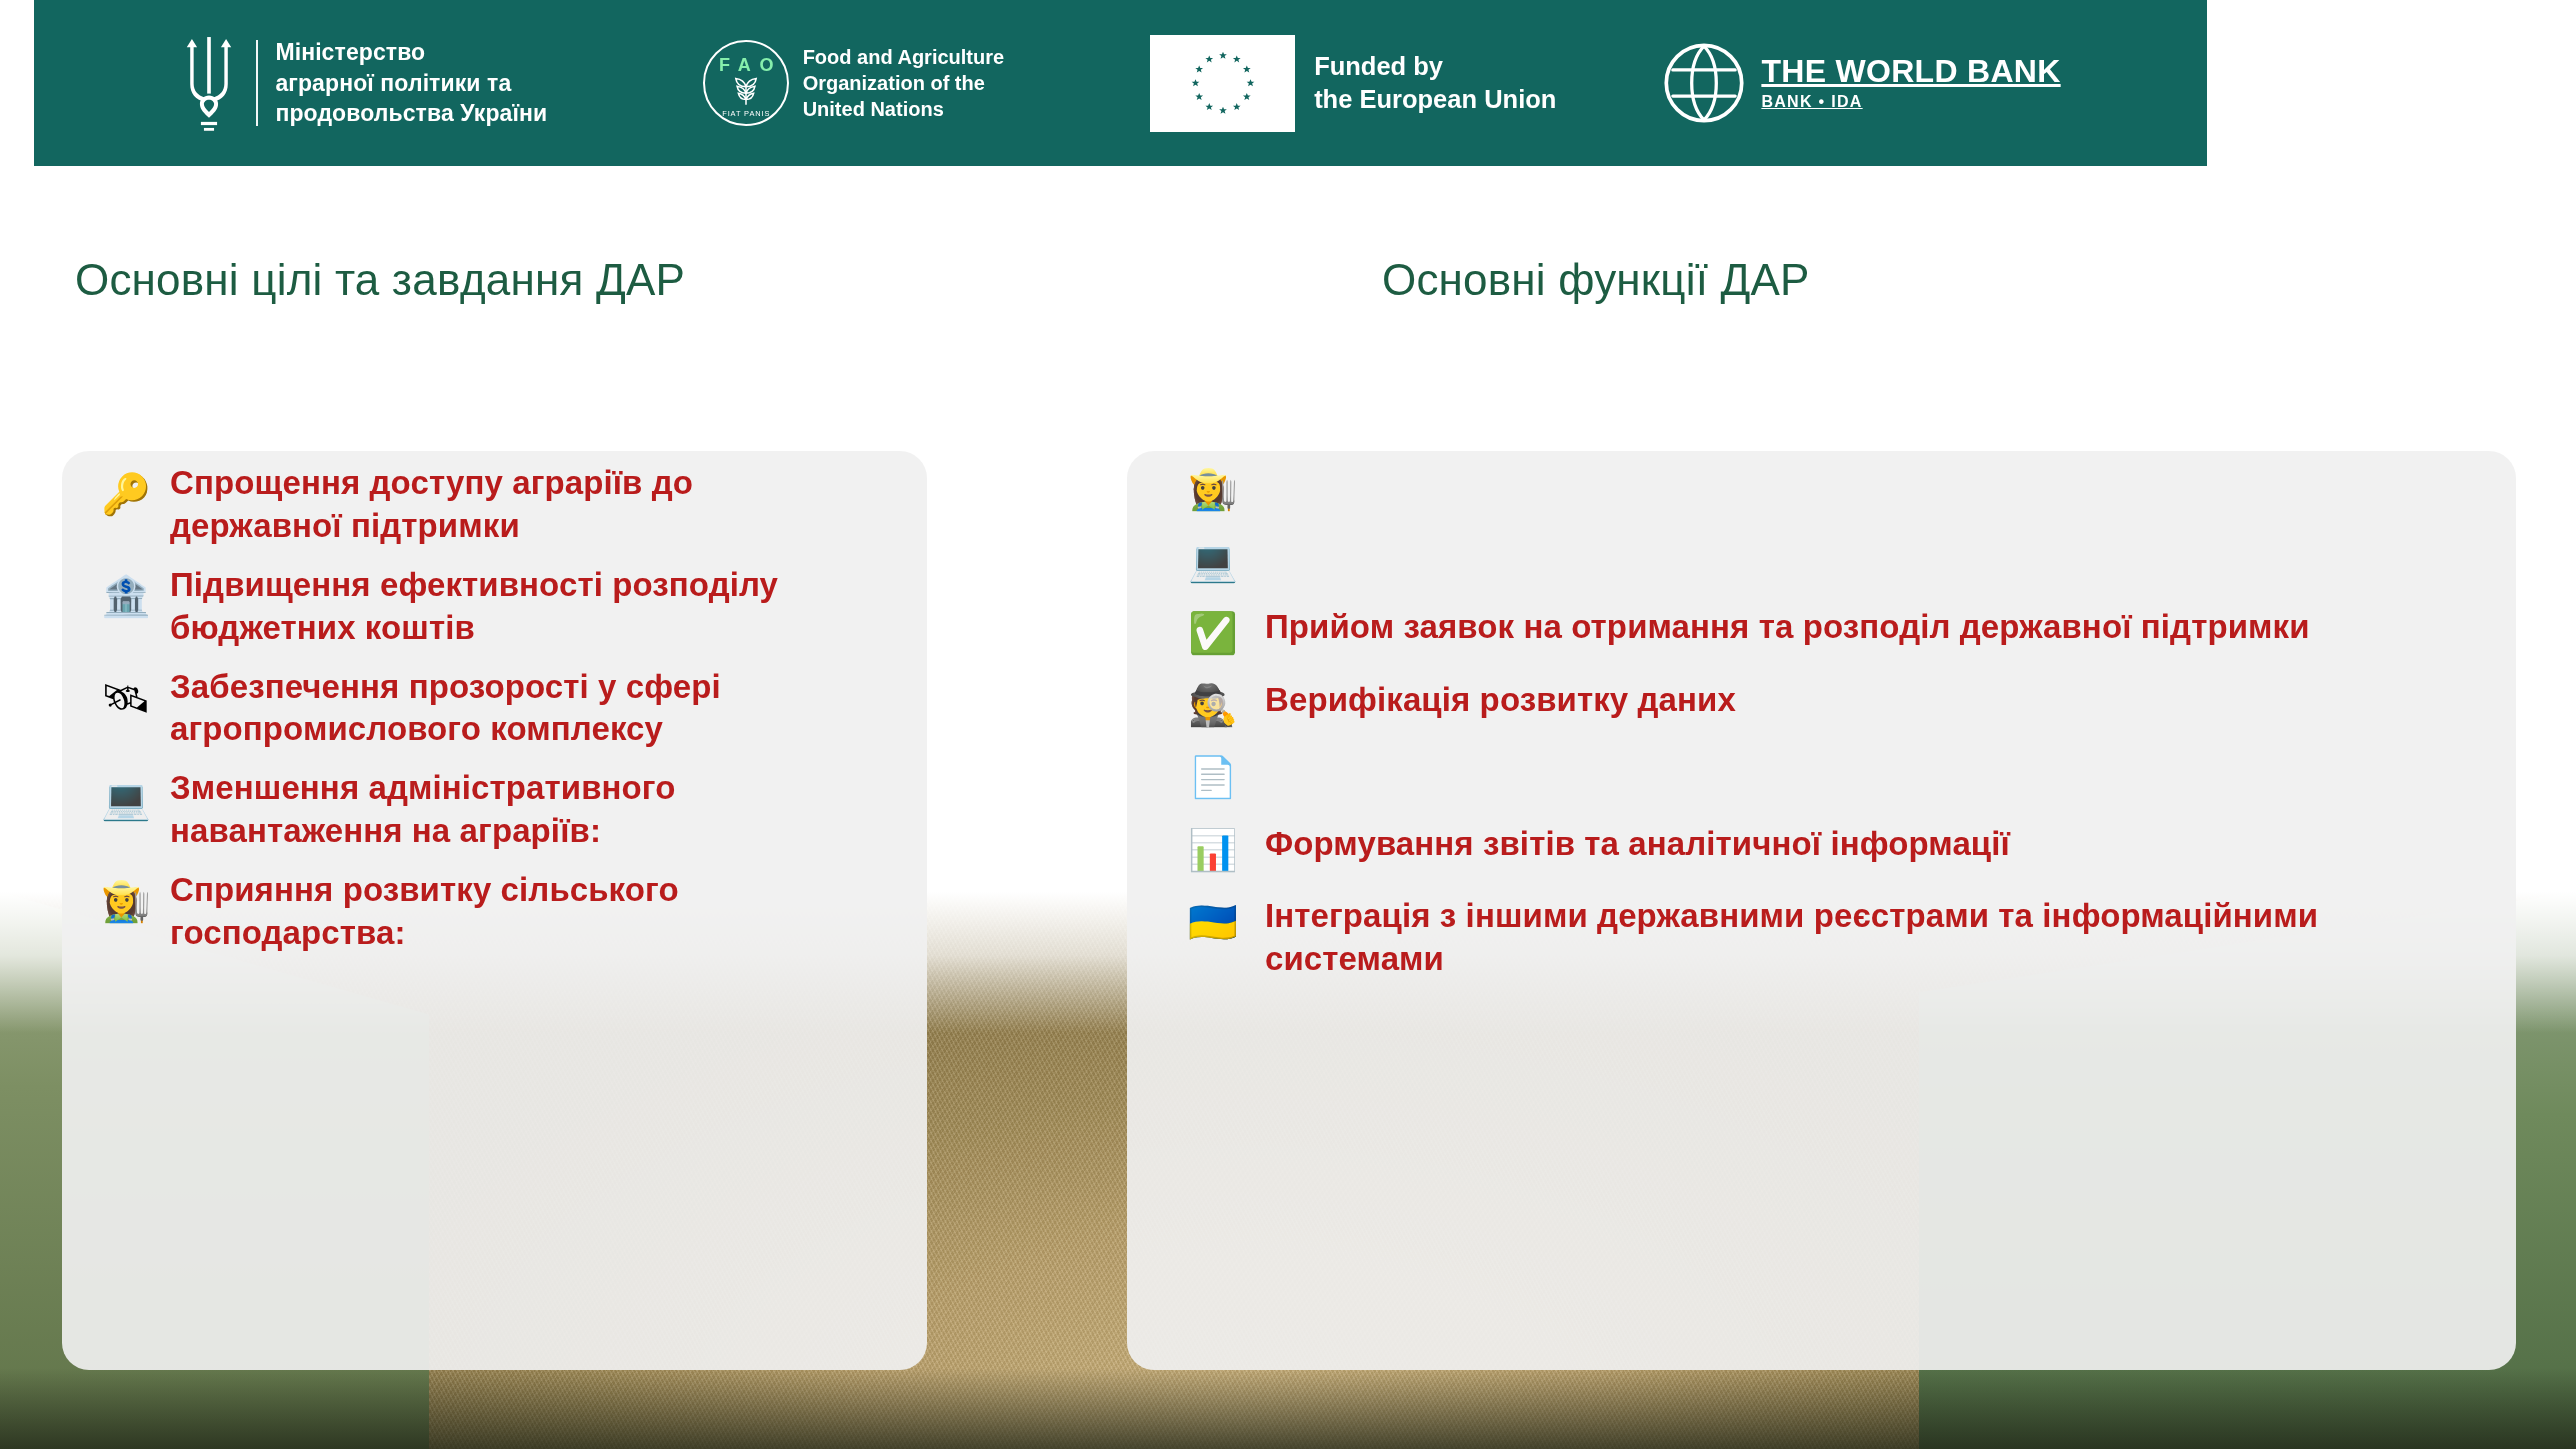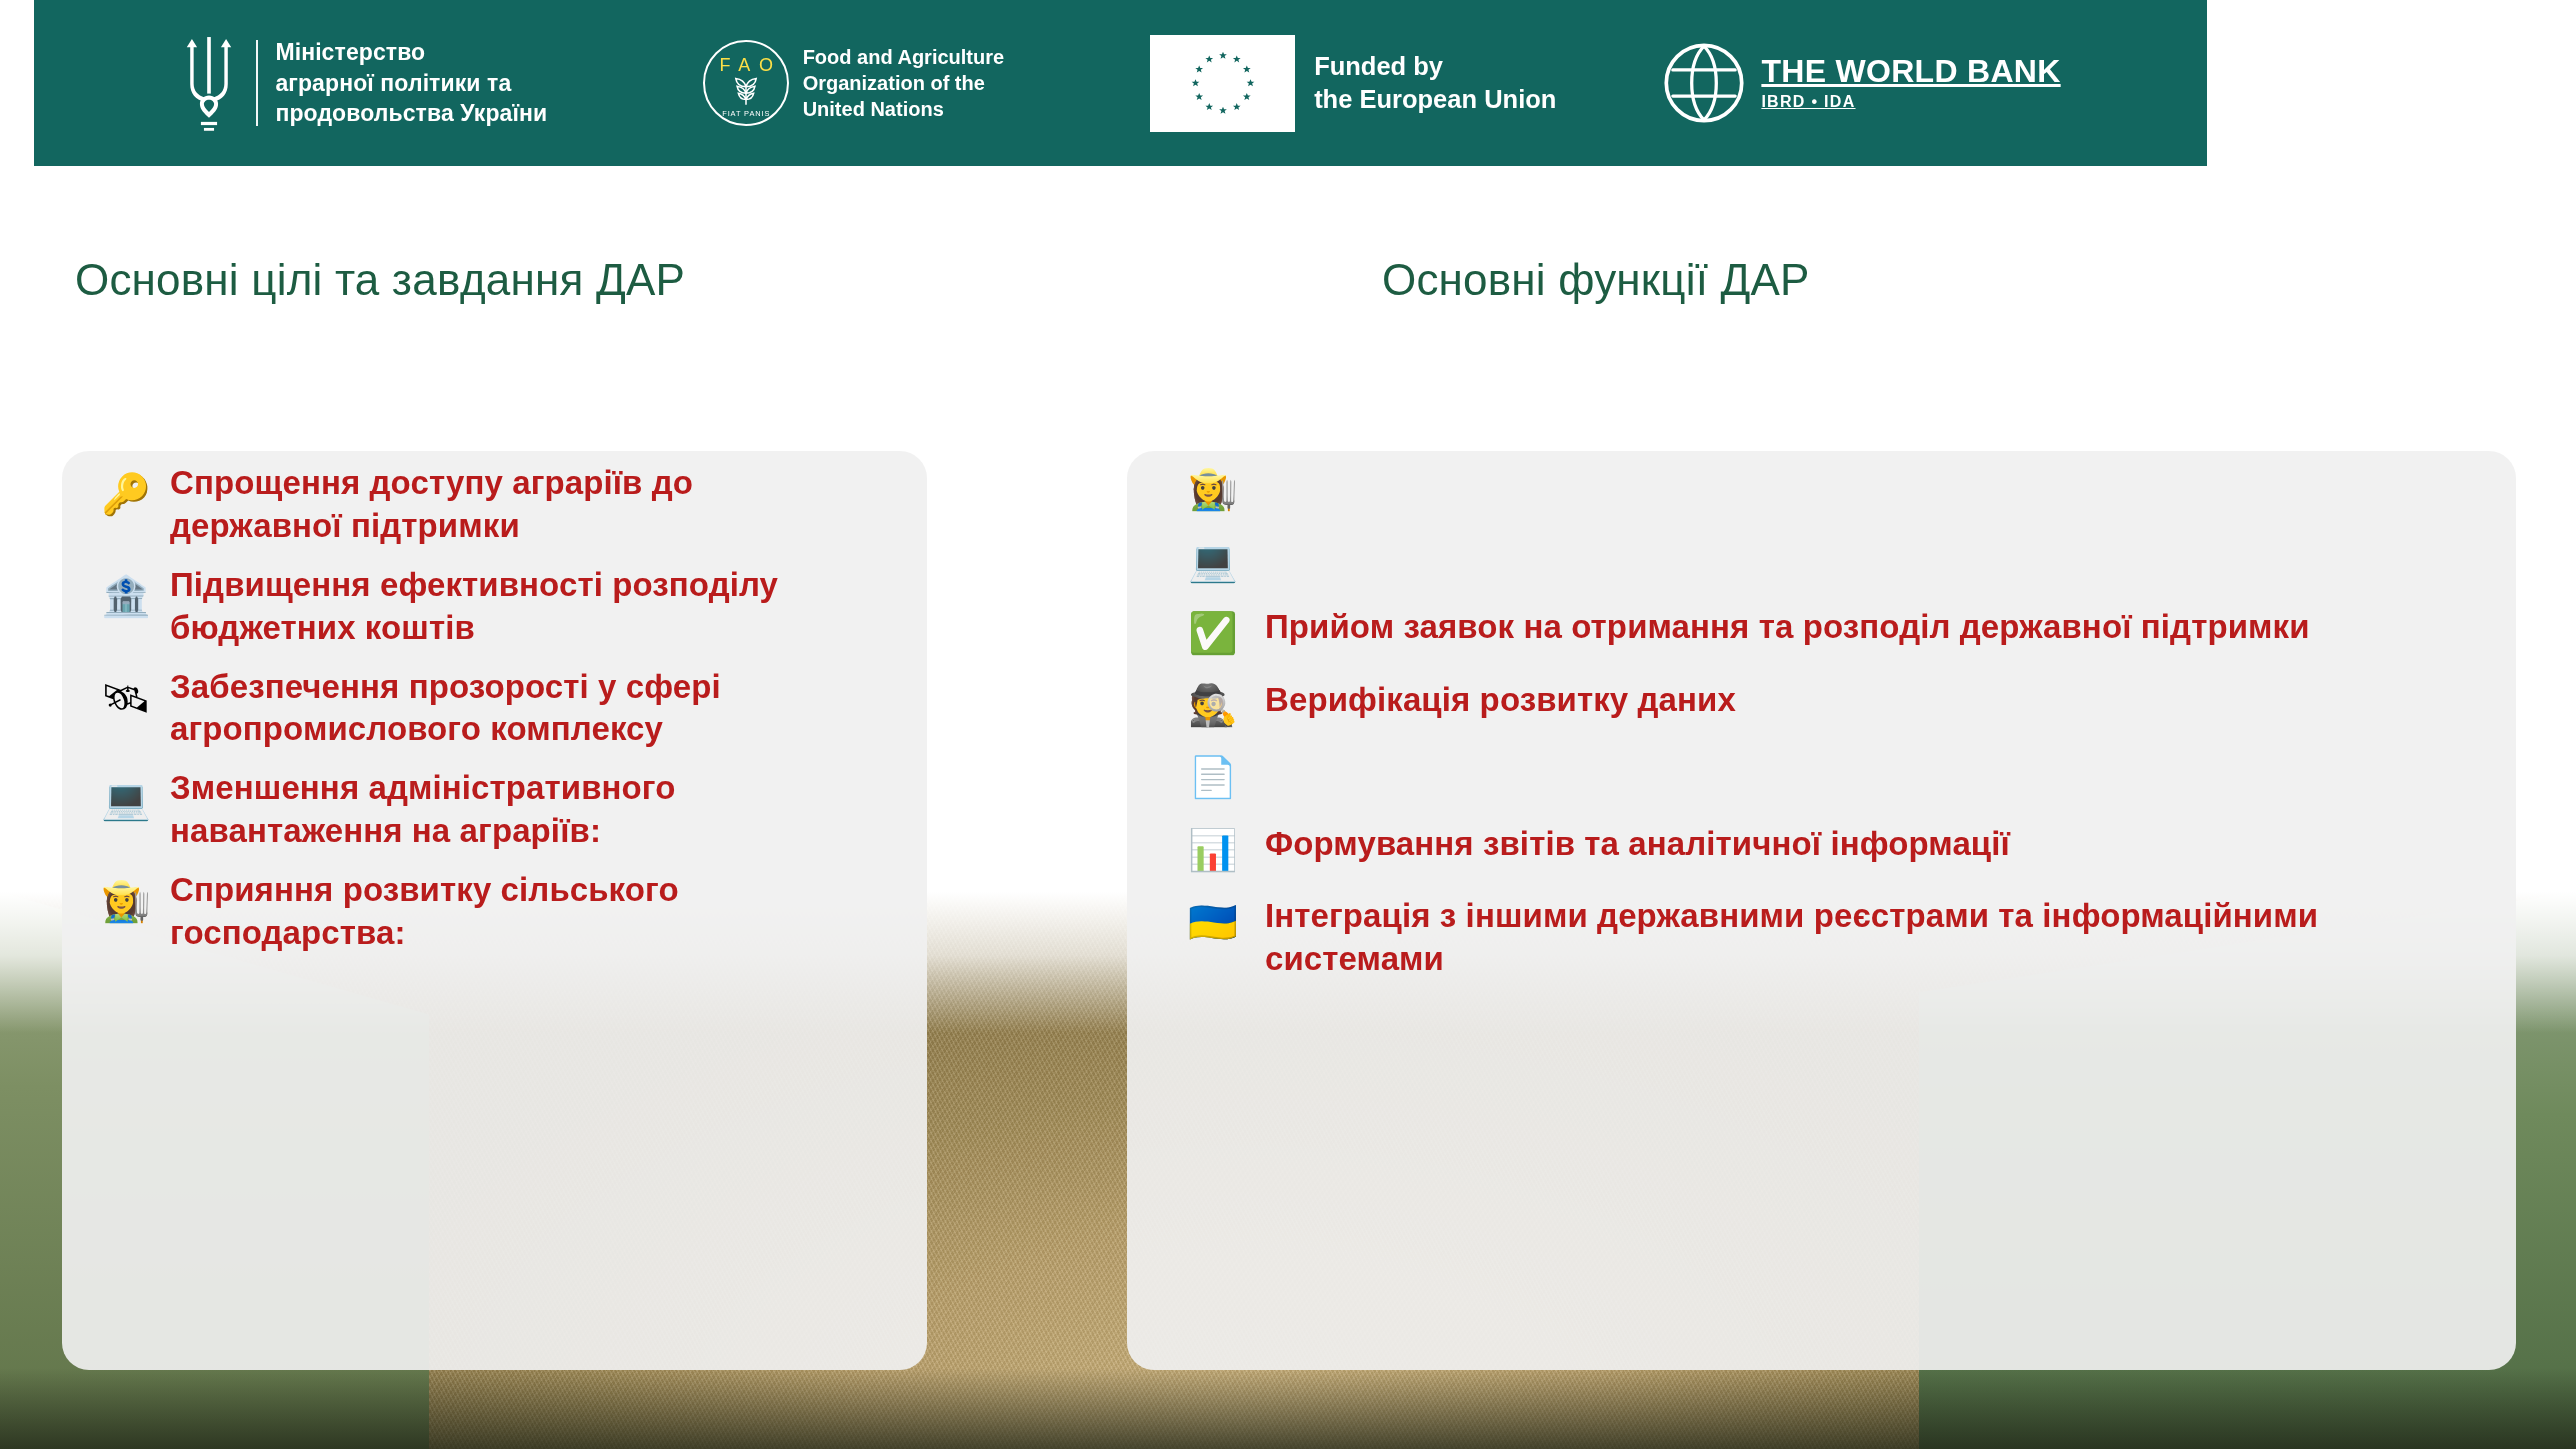--- a/index.html
+++ b/index.html
@@ -121,23 +121,23 @@
     border: 2.7px solid #ffffff;
     position: relative;
     flex: 0 0 auto;
   }
   .fao-letters {
     position: absolute;
     width: 100%;
     top: 13.4px;
     text-align: center;
     font-size: 18px;
-    font-weight: 400;
+    font-weight: 700;
     letter-spacing: 8.7px;
-    color: #fde047;
+    color: #86efac;
     text-indent: 8.7px;
   }
   .fao-wheat {
     position: absolute;
     left: 50%;
     top: 32px;
     transform: translateX(-50%);
     width: 39px;
     height: 32px;
   }
@@ -366,21 +366,21 @@
       <circle cx="50" cy="50" r="46" fill="none" stroke="#ffffff" stroke-width="4.5"></circle>
       <g stroke="#ffffff" stroke-width="4" fill="none" stroke-linecap="round">
         <path d="M12 34 H88"></path>
         <path d="M12 66 H88"></path>
         <path d="M50 5 C30 25 30 75 50 95"></path>
         <path d="M50 5 C70 25 70 75 50 95"></path>
       </g>
     </svg>
     <div class="wb-text">
       <div class="wb-title">THE WORLD BANK</div>
-      <div class="wb-sub">IBRD • IDA</div>
+      <div class="wb-sub">BANK • IDA</div>
     </div>
   </div>
 
 </div>
 
 <div class="col-title" id="title-left">Основні цілі та завдання ДАР</div>
 <div class="card" id="card-left"></div>
 <div class="list" id="list-left">
 
   <div class="item">

